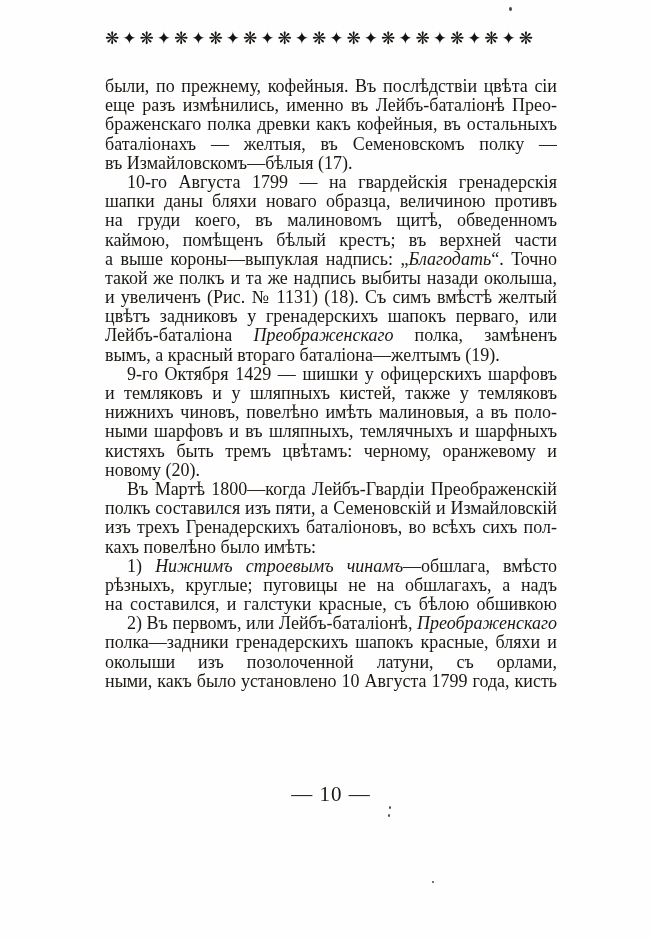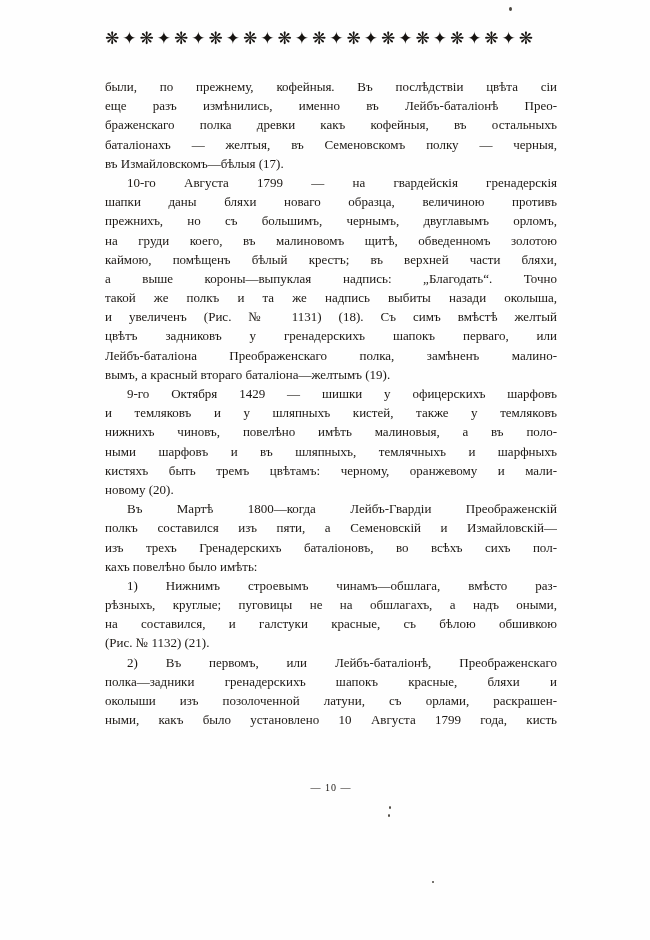--- a/index.html
+++ b/index.html
@@ -26,39 +26,39 @@
     letter-spacing: 3px;
     color: #161310;
   }
   .text-block {
     position: absolute;
     left: 105px;
     top: 77px;
     width: 452px;
   }
   .line {
-    font-size: 13px;
+    font-size: 18px;
     line-height: 19.2px;
     text-align: justify;
     text-align-last: justify;
     white-space: normal;
     overflow: hidden;
     height: 19.2px;
   }
   .line.lastline { text-align-last: left; }
   .line.indent { text-indent: 22px; }
-  .i  { }
+  .i  { font-style: italic; }
   .sc { font-variant: small-caps; letter-spacing: 2px; }
   .footer {
     position: absolute;
     left: 105px;
     top: 782px;
     width: 452px;
     text-align: center;
-    font-size: 10px;
+    font-size: 21px;
     letter-spacing: 1px;
     color: #1b1713;
   }
   .speck {
     position: absolute;
     background: #4a463f;
     border-radius: 50%;
   }
   .speck.s1 { left: 509px; top: 7px;  width: 3px; height: 4px; }
   .speck.s2 { left: 389px; top: 806px; width: 2px; height: 3px; }
@@ -77,21 +77,20 @@
   <div class="ornament">❋✦❋✦❋✦❋✦❋✦❋✦❋✦❋✦❋✦❋✦❋✦❋✦❋✦❋✦❋✦❋✦❋✦❋✦</div>
 
   <div class="text-block">
       <div class="line"><span>были, по прежнему, кофейныя. Въ послѣдствіи цвѣта сіи</span></div>
       <div class="line"><span>еще разъ измѣнились, именно въ Лейбъ-баталіонѣ Прео-</span></div>
       <div class="line"><span>браженскаго полка древки какъ кофейныя, въ остальныхъ</span></div>
       <div class="line"><span>баталіонахъ — желтыя, въ Семеновскомъ полку — черныя,</span></div>
       <div class="line lastline"><span>въ Измайловскомъ—бѣлыя (17).</span></div>
       <div class="line indent"><span>10-го Августа 1799 — на гвардейскія гренадерскія</span></div>
       <div class="line"><span>шапки даны бляхи новаго образца, величиною противъ</span></div>
-      <div class="line"><span>прежнихъ, но съ большимъ, чернымъ, двуглавымъ орломъ,</span></div>
       <div class="line"><span>на груди коего, въ малиновомъ щитѣ, обведенномъ золотою</span></div>
       <div class="line"><span>каймою, помѣщенъ бѣлый крестъ; въ верхней части бляхи,</span></div>
       <div class="line"><span>а выше короны—выпуклая надпись: „</span><span class="i">Благодать</span><span>“. Точно</span></div>
       <div class="line"><span>такой же полкъ и та же надпись выбиты назади околыша,</span></div>
       <div class="line"><span>и увеличенъ (Рис. № 1131) (18). Съ симъ вмѣстѣ желтый</span></div>
       <div class="line"><span>цвѣтъ задниковъ у гренадерскихъ шапокъ перваго, или</span></div>
       <div class="line"><span>Лейбъ-баталіона </span><span class="i">Преображенскаго</span><span> полка, замѣненъ малино-</span></div>
       <div class="line lastline"><span>вымъ, а красный втораго баталіона—желтымъ (19).</span></div>
       <div class="line indent"><span>9-го Октября 1429 — шишки у офицерскихъ шарфовъ</span></div>
       <div class="line"><span>и темляковъ и у шляпныхъ кистей, также у темляковъ</span></div>
@@ -99,21 +98,20 @@
       <div class="line"><span>ными шарфовъ и въ шляпныхъ, темлячныхъ и шарфныхъ</span></div>
       <div class="line"><span>кистяхъ быть тремъ цвѣтамъ: черному, оранжевому и мали-</span></div>
       <div class="line lastline"><span>новому (20).</span></div>
       <div class="line indent"><span>Въ Мартѣ 1800—когда Лейбъ-Гвардіи Преображенскій</span></div>
       <div class="line"><span>полкъ составился изъ пяти, а Семеновскій и Измайловскій—</span></div>
       <div class="line"><span>изъ трехъ Гренадерскихъ баталіоновъ, во всѣхъ сихъ пол-</span></div>
       <div class="line lastline"><span>кахъ повелѣно было имѣть:</span></div>
       <div class="line indent"><span>1) </span><span class="i">Нижнимъ строевымъ чинамъ</span><span>—обшлага, вмѣсто раз-</span></div>
       <div class="line"><span>рѣзныхъ, круглые; пуговицы не на обшлагахъ, а надъ оными,</span></div>
       <div class="line"><span>на составился, и галстуки красные, съ бѣлою обшивкою</span></div>
-      <div class="line lastline"><span>(Рис. № 1132) (21).</span></div>
       <div class="line indent"><span>2) Въ первомъ, или Лейбъ-баталіонѣ, </span><span class="i">Преображенскаго</span></div>
       <div class="line"><span>полка—задники гренадерскихъ шапокъ красные, бляхи и</span></div>
       <div class="line"><span>околыши изъ позолоченной латуни, съ орлами, раскрашен-</span></div>
       <div class="line"><span>ными, какъ было установлено 10 Августа 1799 года, кисть</span></div>
     </div>
 
   <div class="footer">— 10 —</div>
 </div>
 
 </body></html>

